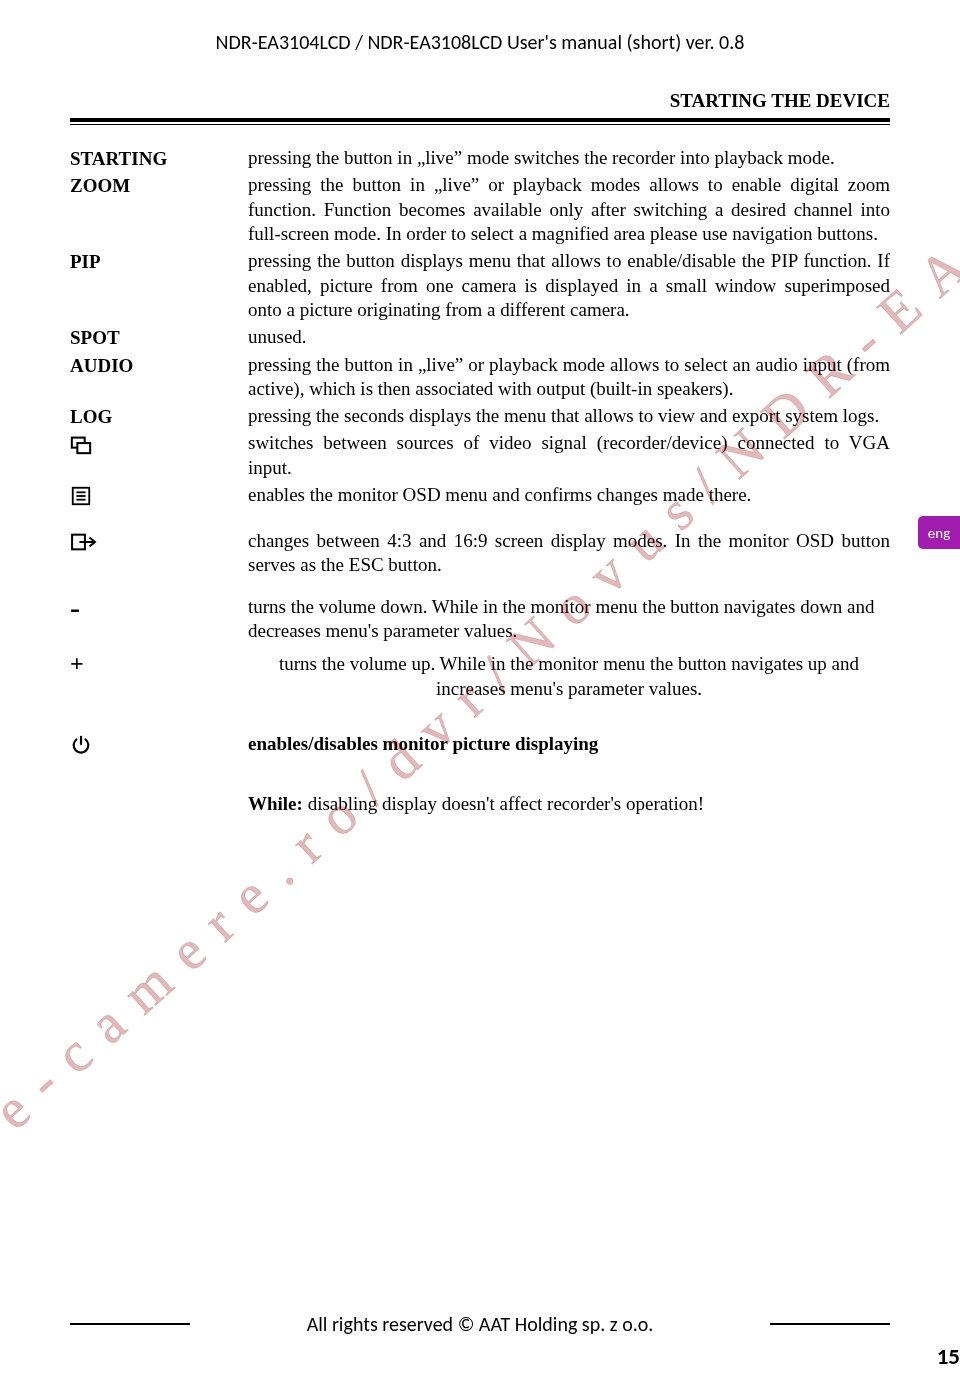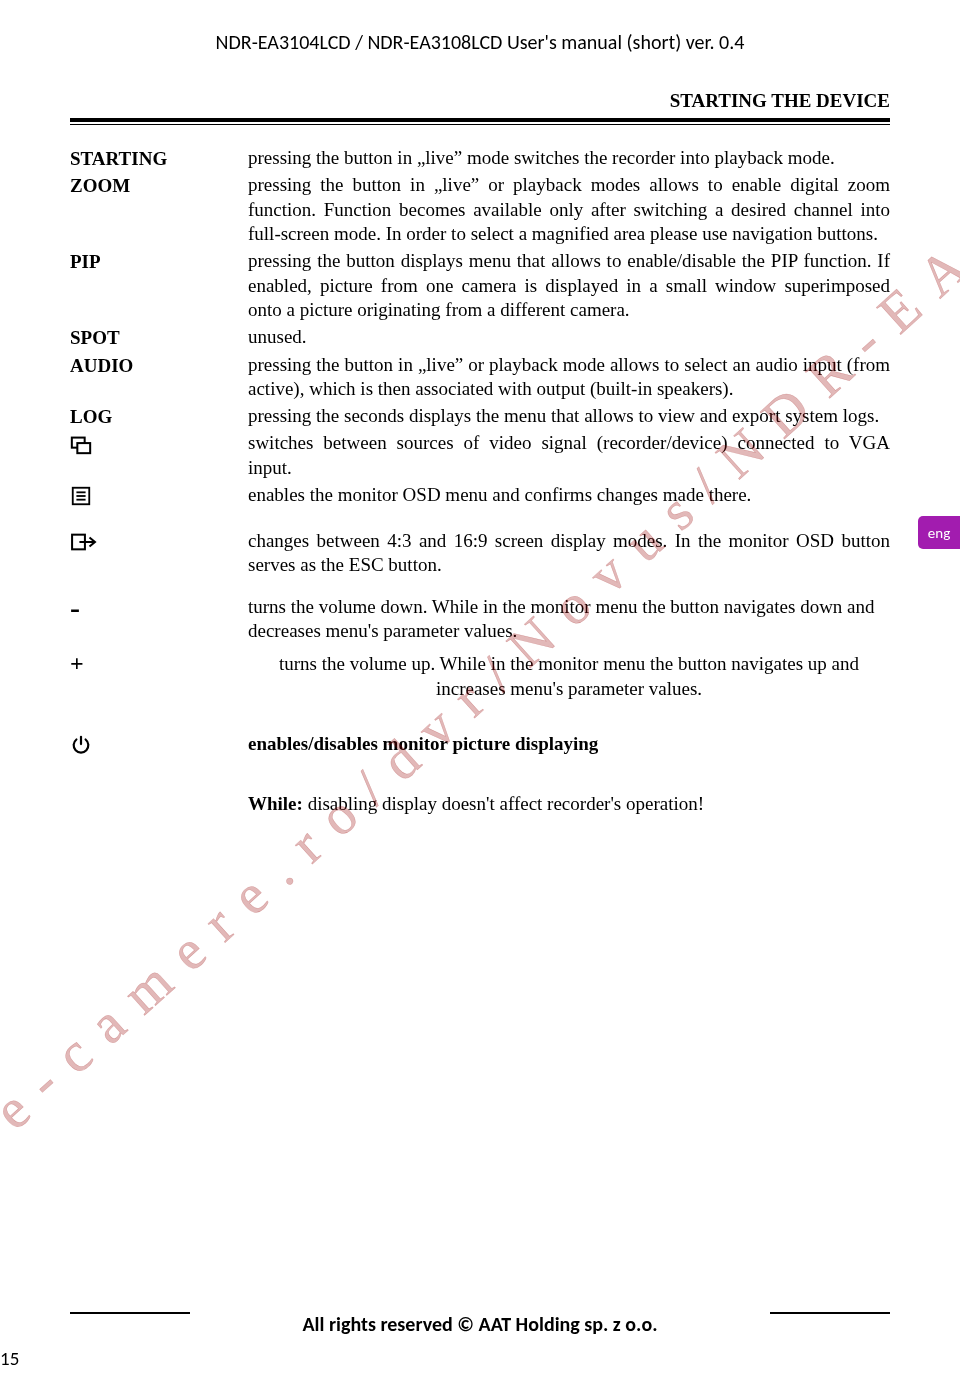--- a/index.html
+++ b/index.html
@@ -107,50 +107,51 @@
     z-index: 5;
     -webkit-text-stroke: 0.5px rgba(150,0,0,0.28);
   }
   .footer {
     position: absolute;
     left: 70px; right: 70px;
     bottom: 52px;
   }
   .footer-line {
     display: flex;
+    align-items: center;
     gap: 16px;
-    font-weight: bold;
   }
   .footer-bar {
     height: 1.5px;
     background: #000;
     flex: 0 0 120px;
   }
   .footer-text {
     flex: 1;
     text-align: center;
     font-family: Calibri, Arial, sans-serif;
     font-size: 20px;
   }
   .page-num {
     position: absolute;
     left: 0; right: 0;
     bottom: 18px;
-    text-align: left;
-    font-family: Calibri, Arial, sans-serif;
-    font-size: 19px;
+    text-align: right;
+    font-family: Calibri, Arial, sans-serif;
+    font-size: 23px;
+    font-weight: bold;
   }
   .spacer-row { height: 14px; }
 </style>
 </head>
 <body>
 
 <div class="page">
 
-  <div class="running-head">NDR-EA3104LCD / NDR-EA3108LCD User's manual (short) ver. 0.4</div>
+  <div class="running-head">NDR-EA3104LCD / NDR-EA3108LCD User's manual (short) ver. 0.8</div>
 
   <div class="section-title">STARTING THE DEVICE</div>
   <div class="rule"></div>
 
   <div class="def-row">
     <div class="def-label">STARTING</div>
     <div class="def-body">pressing the button in „live” mode switches the recorder into playback mode.</div>
   </div>
 
   <div class="def-row">

